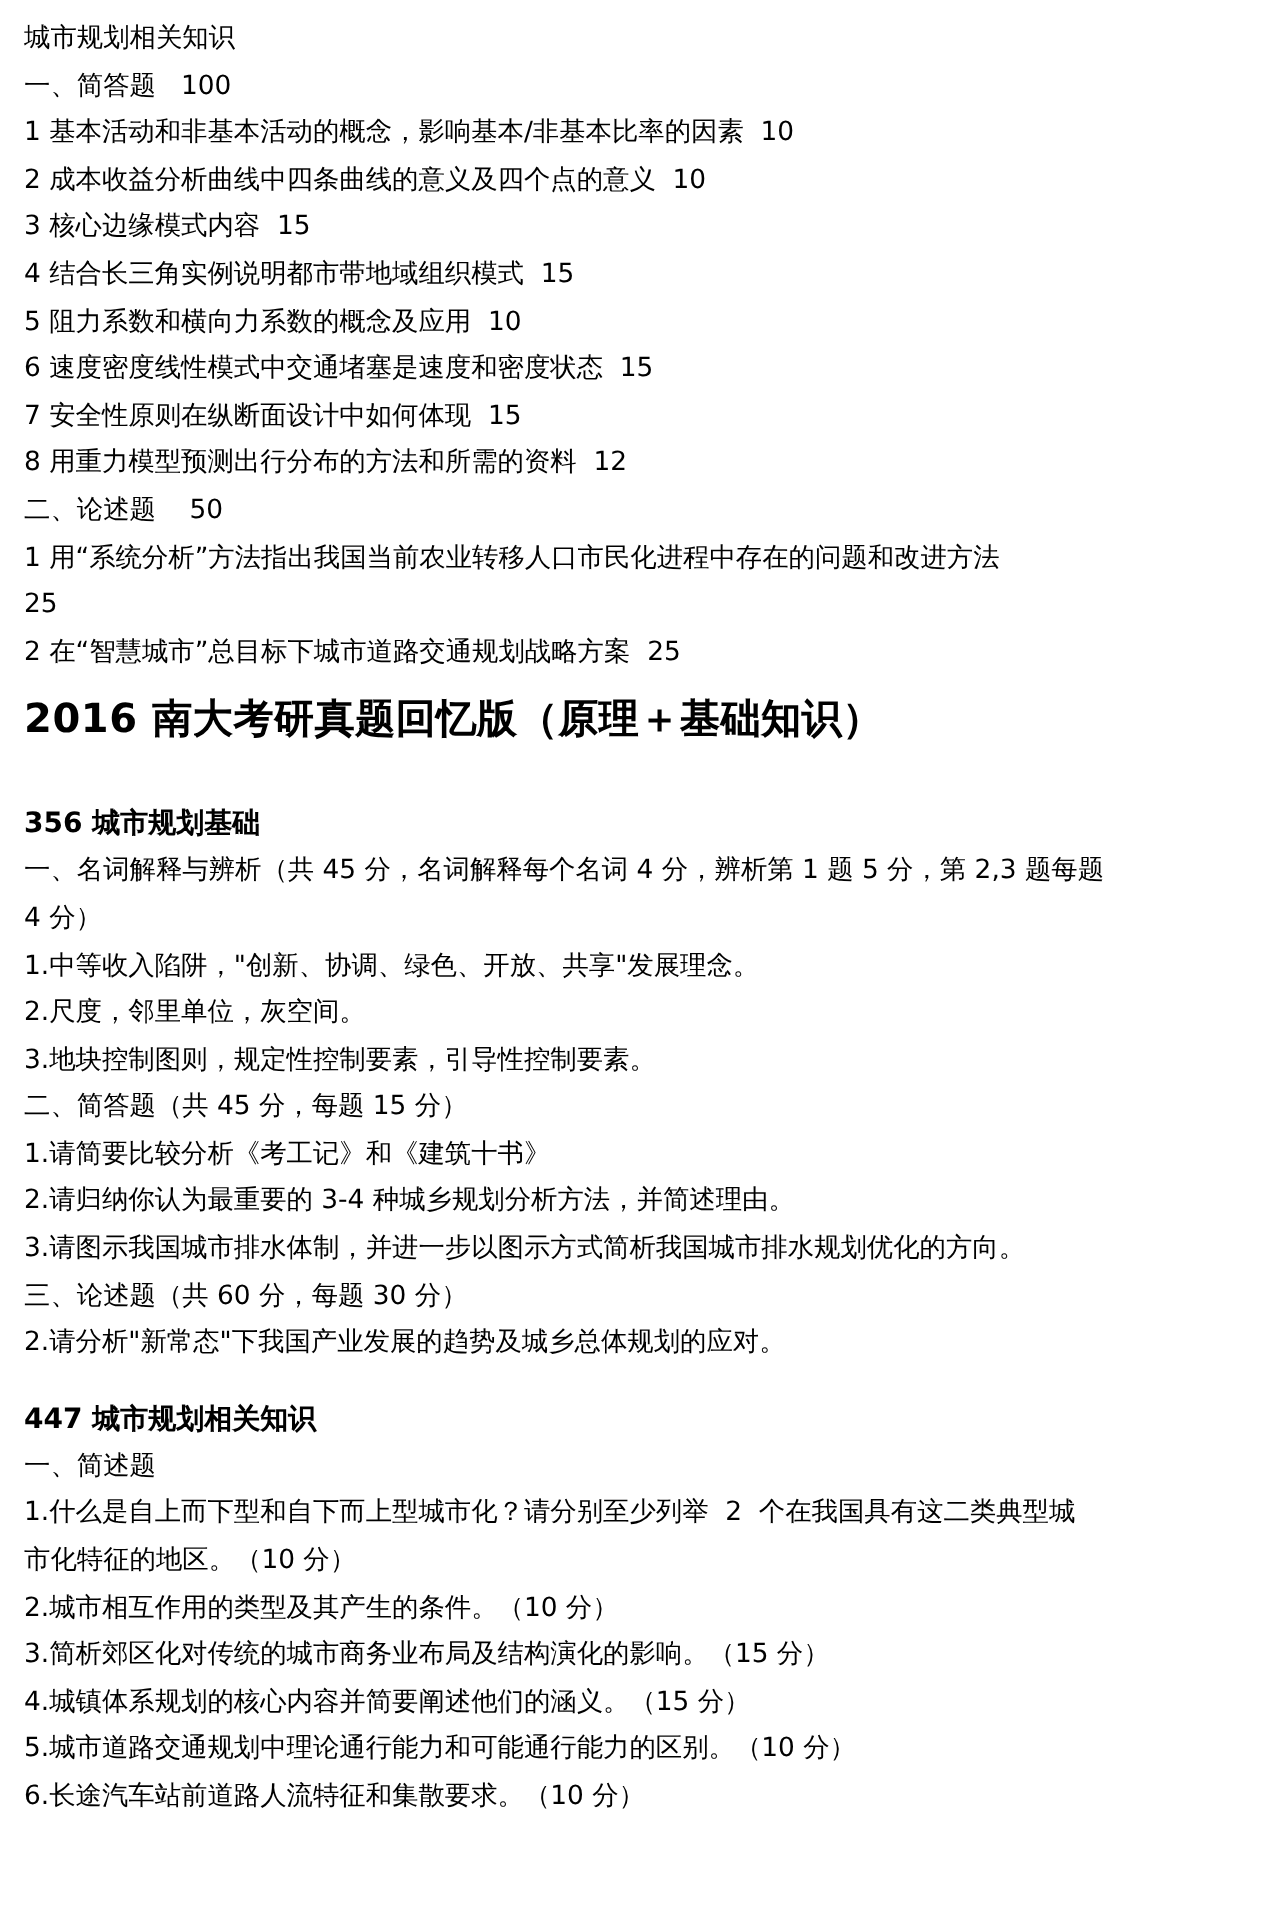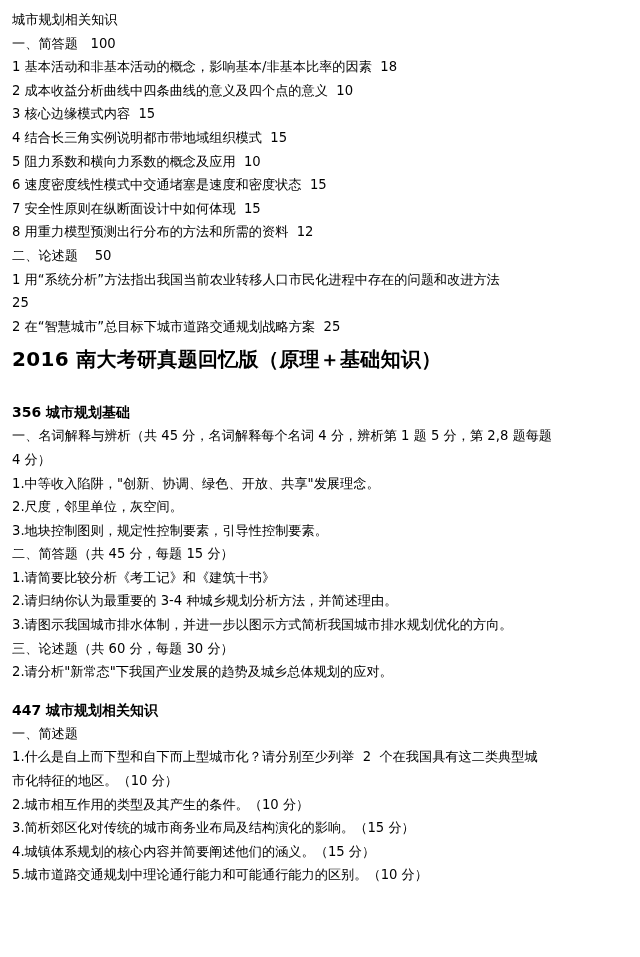--- a/index.html
+++ b/index.html
@@ -52,21 +52,21 @@
   }
 </style>
 </head>
 <body>
 
 <div class="page">
 
   <div class="block">
     <div class="line">城市规划相关知识</div>
     <div class="line">一、简答题   100</div>
-    <div class="line">1 基本活动和非基本活动的概念，影响基本/非基本比率的因素  18</div>
+    <div class="line">1 基本活动和非基本活动的概念，影响基本/非基本比率的因素  10</div>
     <div class="line">2 成本收益分析曲线中四条曲线的意义及四个点的意义  10</div>
     <div class="line">3 核心边缘模式内容  15</div>
     <div class="line">4 结合长三角实例说明都市带地域组织模式  15</div>
     <div class="line">5 阻力系数和横向力系数的概念及应用  10</div>
     <div class="line">6 速度密度线性模式中交通堵塞是速度和密度状态  15</div>
     <div class="line">7 安全性原则在纵断面设计中如何体现  15</div>
     <div class="line">8 用重力模型预测出行分布的方法和所需的资料  12</div>
     <div class="line">二、论述题    50</div>
     <div class="line">1 用“系统分析”方法指出我国当前农业转移人口市民化进程中存在的问题和改进方法</div>
     <div class="line">25</div>
@@ -74,21 +74,21 @@
   </div>
 
   <div class="spacer-sm"></div>
 
   <div class="section-title">2016 南大考研真题回忆版（原理＋基础知识）</div>
 
   <div class="spacer-lg"></div>
 
   <div class="block">
     <div class="heading-bold">356  城市规划基础</div>
-    <div class="line">一、名词解释与辨析（共 45 分，名词解释每个名词 4 分，辨析第 1 题 5 分，第 2,8 题每题</div>
+    <div class="line">一、名词解释与辨析（共 45 分，名词解释每个名词 4 分，辨析第 1 题 5 分，第 2,3 题每题</div>
     <div class="line">4 分）</div>
     <div class="line">1.中等收入陷阱，"创新、协调、绿色、开放、共享"发展理念。</div>
     <div class="line">2.尺度，邻里单位，灰空间。</div>
     <div class="line">3.地块控制图则，规定性控制要素，引导性控制要素。</div>
     <div class="line">二、简答题（共 45 分，每题 15 分）</div>
     <div class="line">1.请简要比较分析《考工记》和《建筑十书》</div>
     <div class="line">2.请归纳你认为最重要的 3-4 种城乡规划分析方法，并简述理由。</div>
     <div class="line">3.请图示我国城市排水体制，并进一步以图示方式简析我国城市排水规划优化的方向。</div>
     <div class="line">三、论述题（共 60 分，每题 30 分）</div>
     <div class="line">2.请分析"新常态"下我国产业发展的趋势及城乡总体规划的应对。</div>
@@ -98,16 +98,17 @@
 
   <div class="block">
     <div class="heading-bold">447  城市规划相关知识</div>
     <div class="line">一、简述题</div>
     <div class="line">1.什么是自上而下型和自下而上型城市化？请分别至少列举  2  个在我国具有这二类典型城</div>
     <div class="line">市化特征的地区。（10 分）</div>
     <div class="line">2.城市相互作用的类型及其产生的条件。（10 分）</div>
     <div class="line">3.简析郊区化对传统的城市商务业布局及结构演化的影响。（15 分）</div>
     <div class="line">4.城镇体系规划的核心内容并简要阐述他们的涵义。（15 分）</div>
     <div class="line">5.城市道路交通规划中理论通行能力和可能通行能力的区别。（10 分）</div>
+    <div class="line">6.长途汽车站前道路人流特征和集散要求。（10 分）</div>
 
   </div>
 
 </div>
 
 </body></html>

